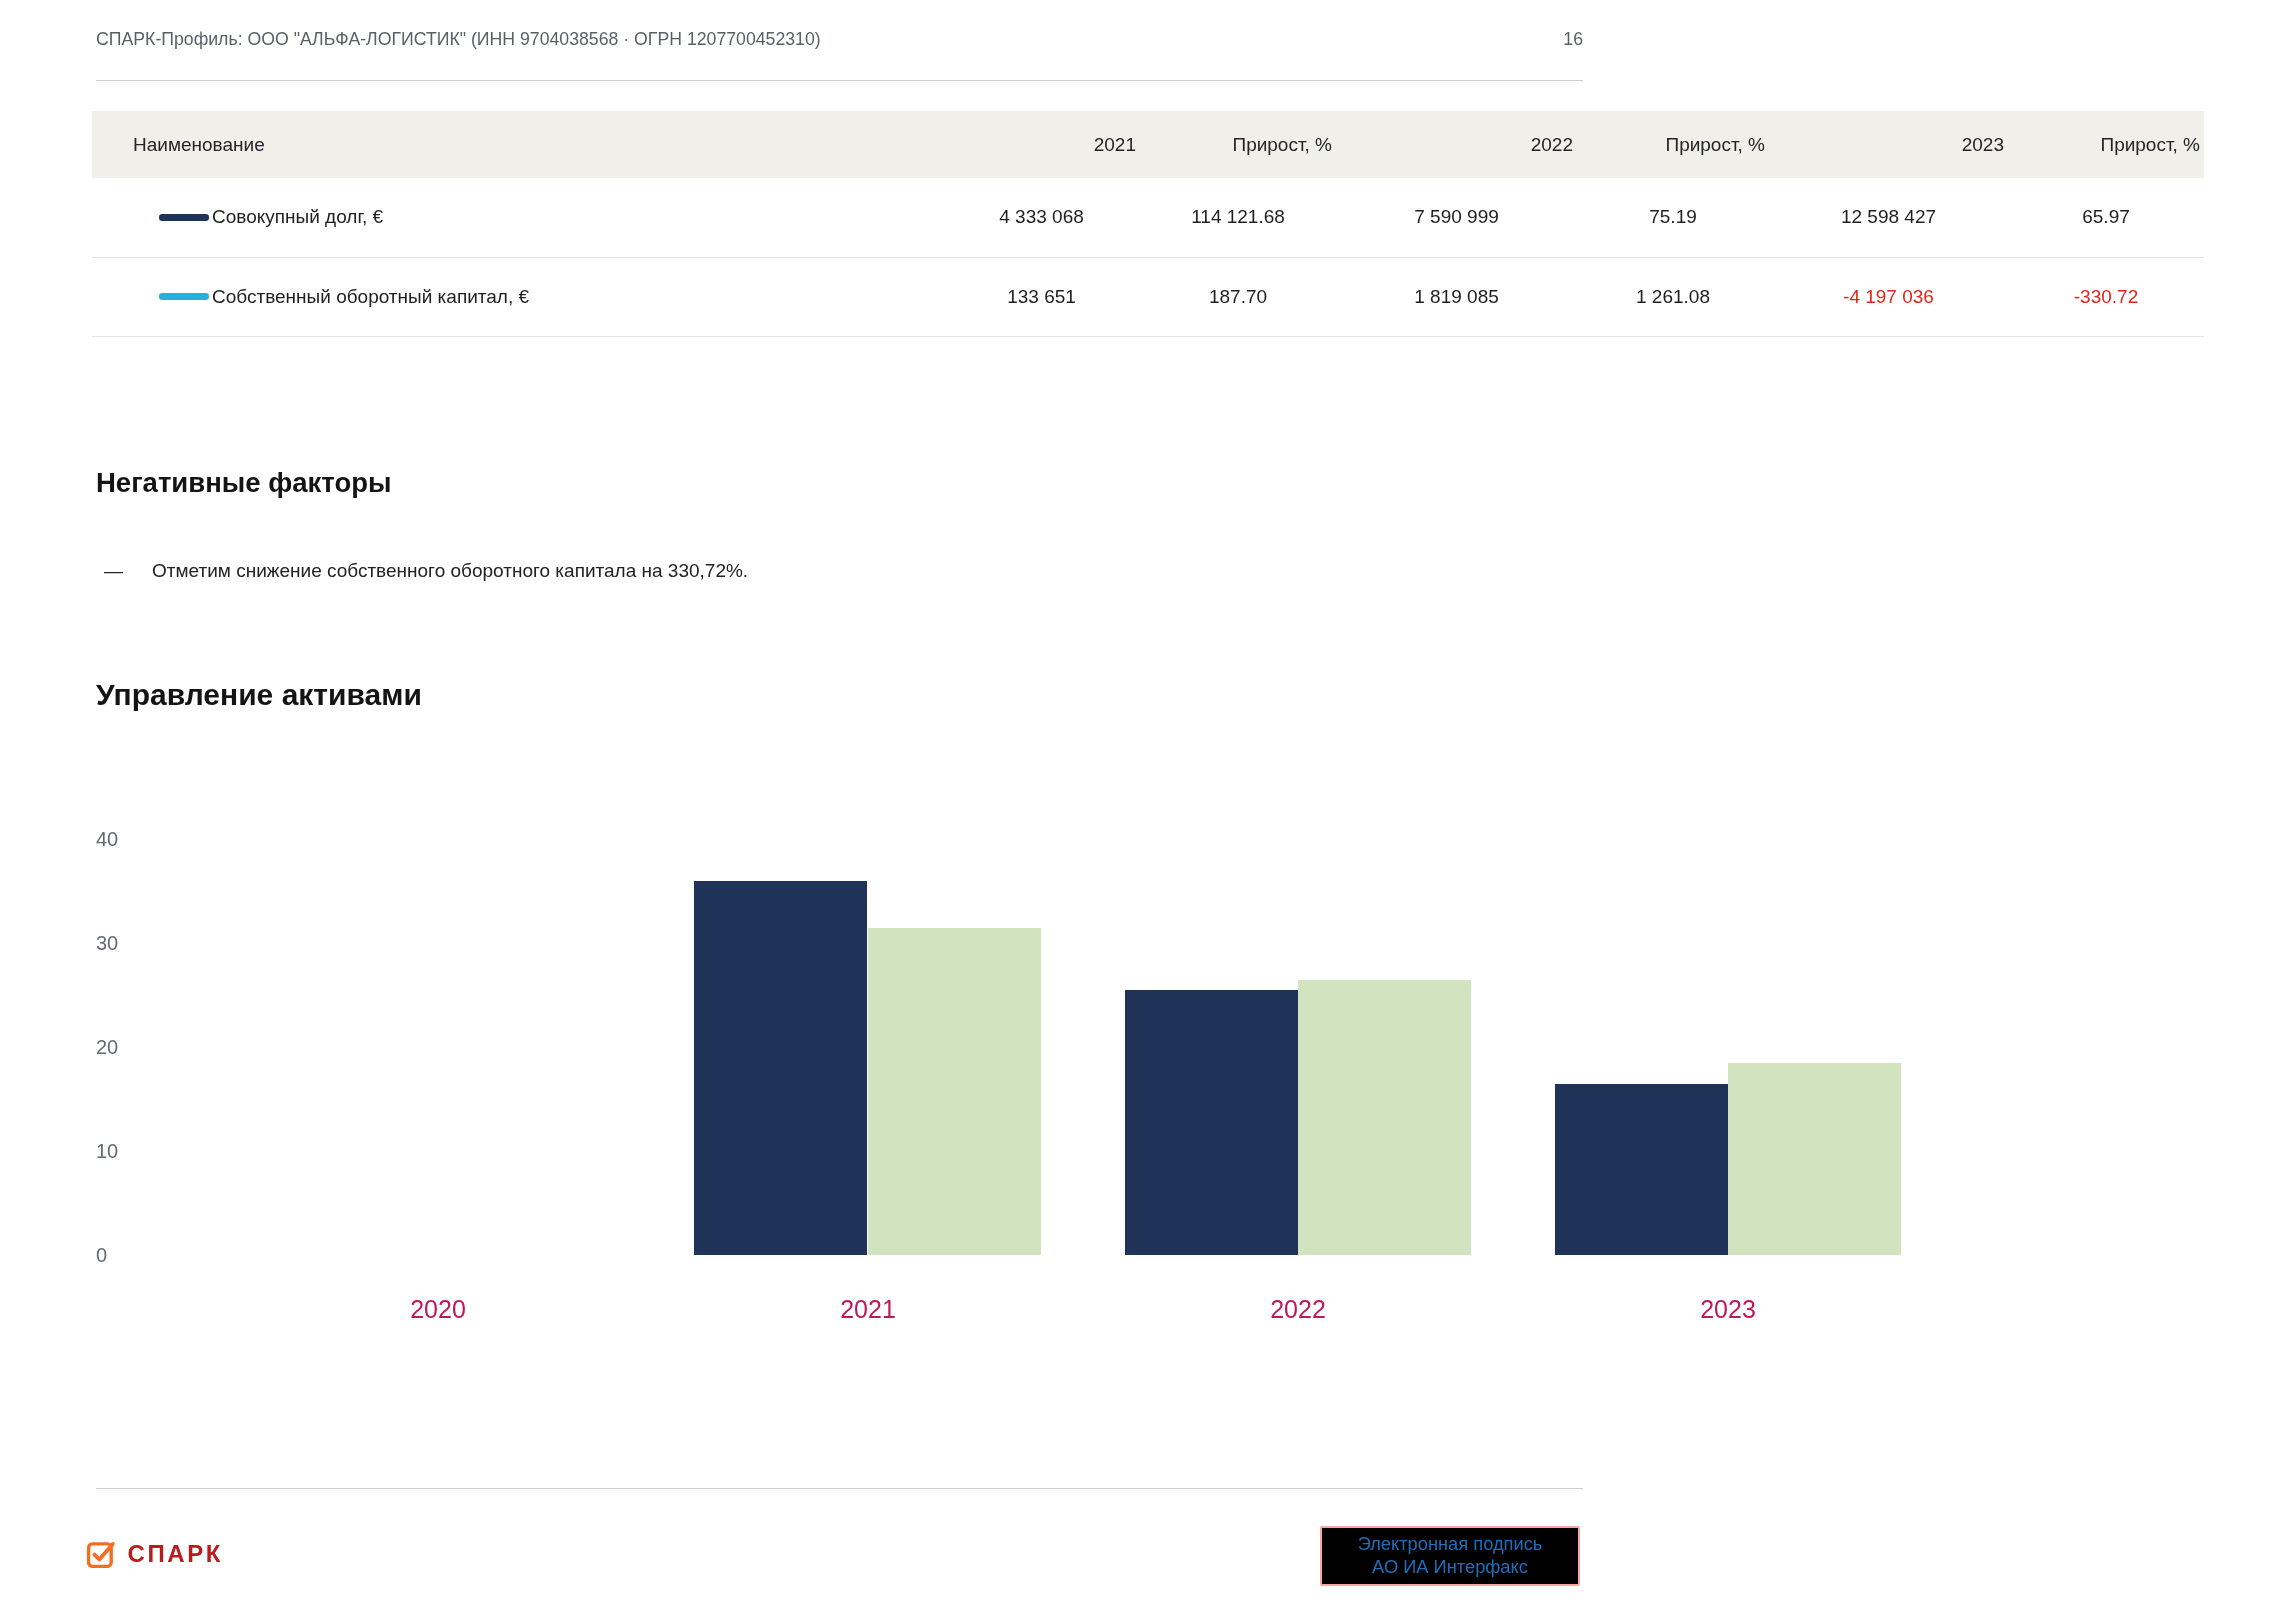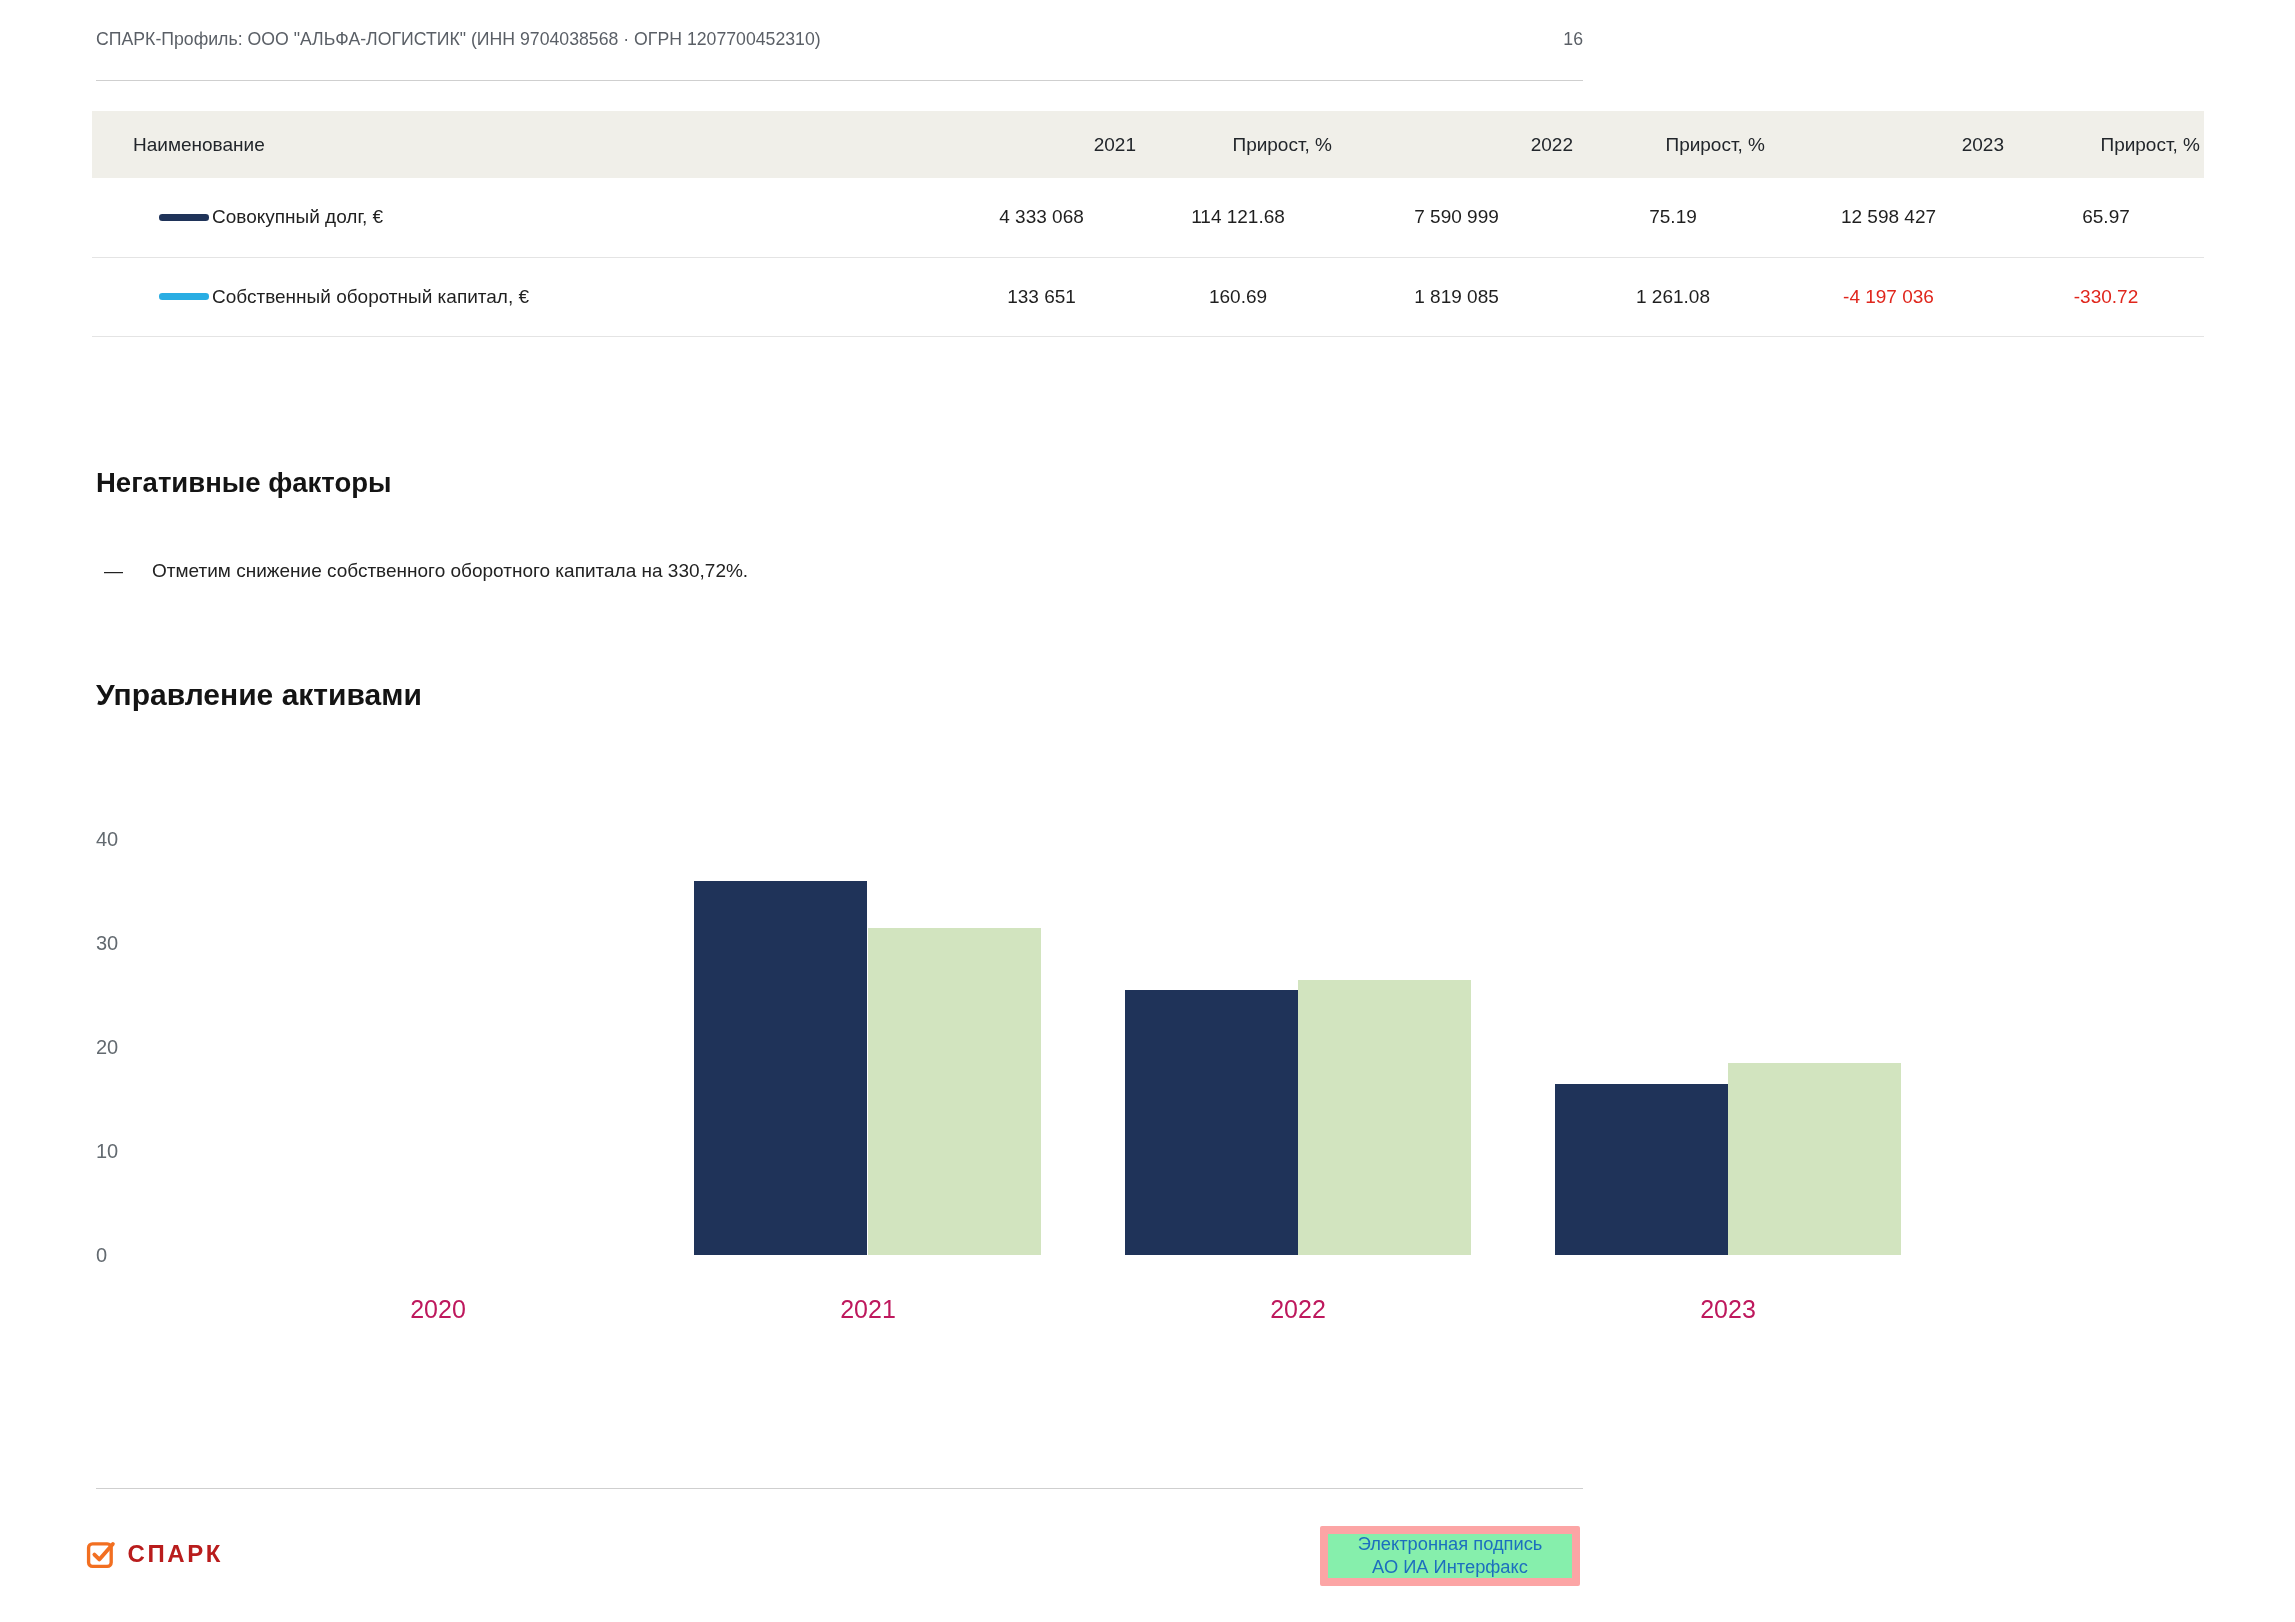--- a/index.html
+++ b/index.html
@@ -34,21 +34,21 @@
   .ytick { position:absolute; left:0; width:107px; text-align:left; transform:translateY(50%);
            font-size:20px; color:#636a70; line-height:1; }
   .xtick { position:absolute; top:456px; transform:translateX(-50%); font-size:25px; color:#be185d; }
   .bar { position:absolute; bottom:0; width:173px; }
 
   
   .footer-rule { position:absolute; left:96px; top:1488px; width:1487px; border-top:1.3px solid #cfcfcf; }
   .footer-logo { position:absolute; left:86px; top:1538px; display:flex; align-items:center; gap:10.5px; }
   .logo-text { font-size:24px; font-weight:700; letter-spacing:2.6px; color:#b91c1c; }
   .signature-box { position:absolute; left:1320px; top:1526px; width:260px; height:60px;
-                   border:8px solid #fca5a5; border-radius:2px; background:#86efac;
+                   border:2px solid #fca5a5; border-radius:2px; background:#000000;
                    display:flex; flex-direction:column; align-items:center; justify-content:center;
                    font-size:18.3px; line-height:1.25; color:#1c6fbe; text-align:center; }
 </style>
 </head>
 <body>
 
 <div class="page">
 
   <div class="doc-header">
     <span>СПАРК-Профиль: ООО "АЛЬФА-ЛОГИСТИК" (ИНН 9704038568 · ОГРН 1207700452310)</span>
@@ -94,21 +94,21 @@
 
 
     <tr>
       <td class="name-cell">
         <div class="name-wrap">
           <span class="swatch" style="background: rgb(41, 173, 227);"></span>
           <span>Собственный оборотный капитал, €</span>
         </div>
       </td>
       <td class="num-cell">133 651</td>
-      <td class="num-cell">160.69</td>
+      <td class="num-cell">187.70</td>
       <td class="num-cell">1 819 085</td>
       <td class="num-cell">1 261.08</td>
       <td class="num-cell negative">-4 197 036</td>
       <td class="num-cell negative">-330.72</td>
     </tr>
   </tbody>
   </table>
 
   <h2 class="neg-heading">Негативные факторы</h2>
   <div class="neg-item">

